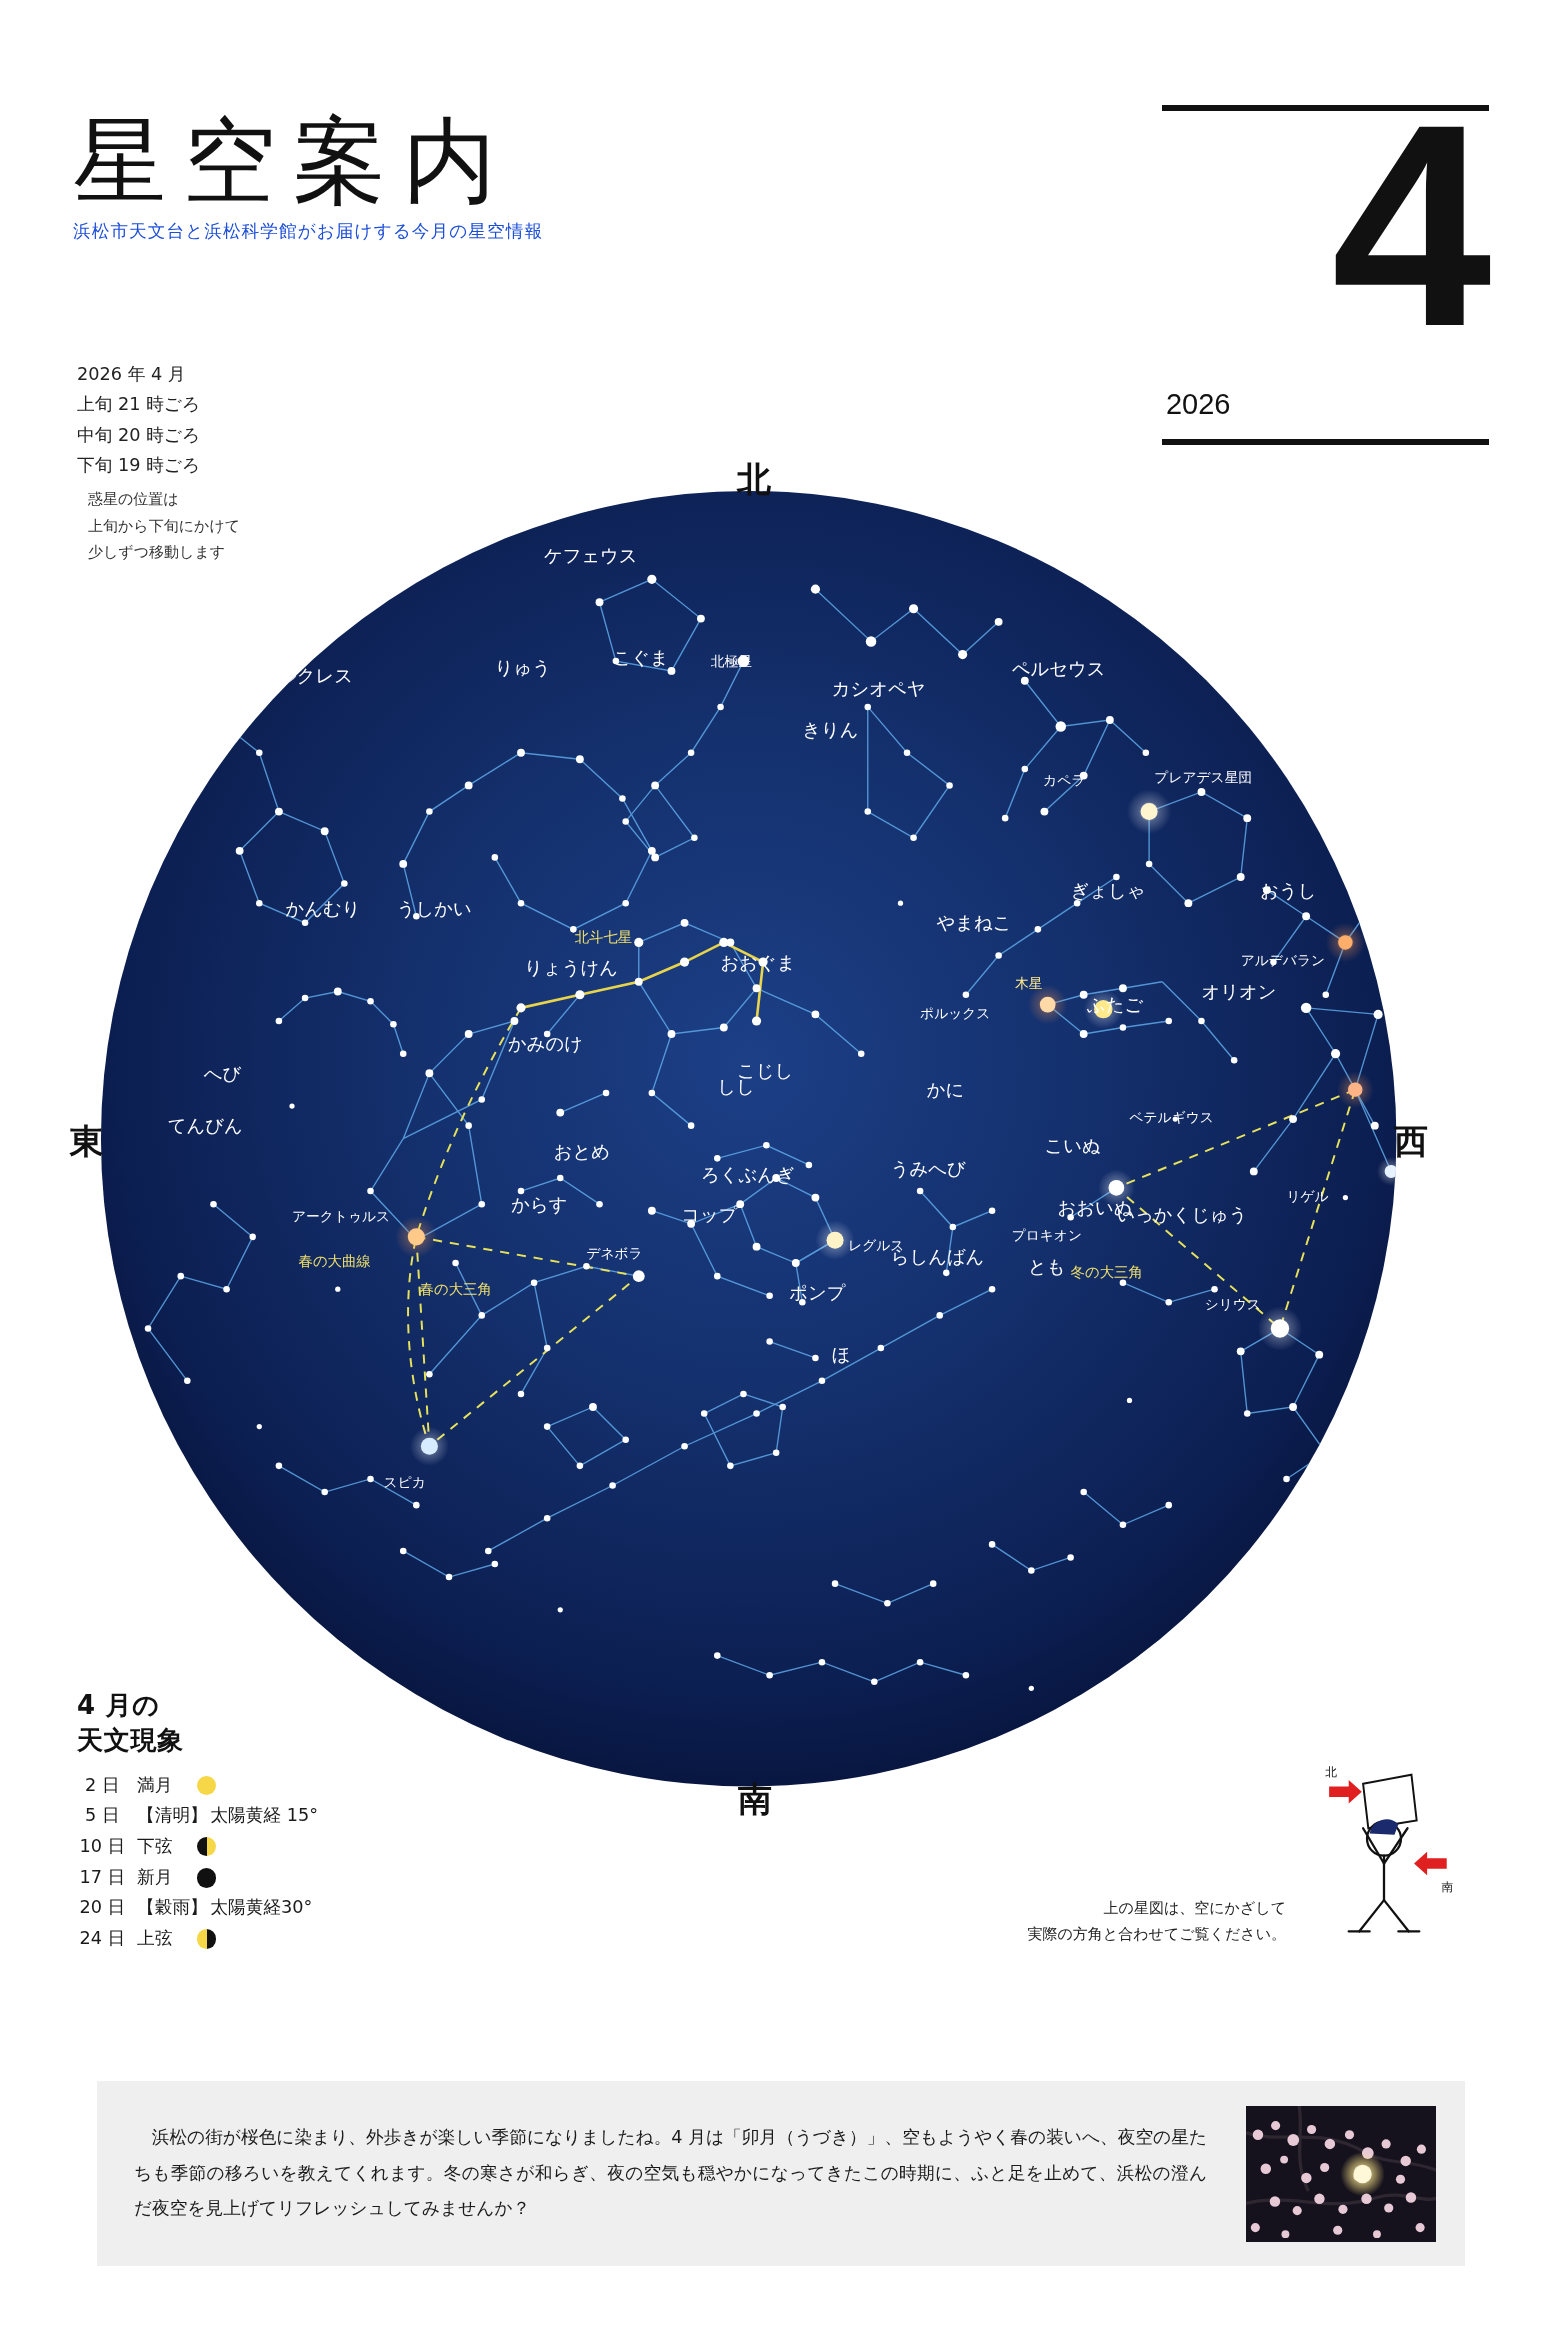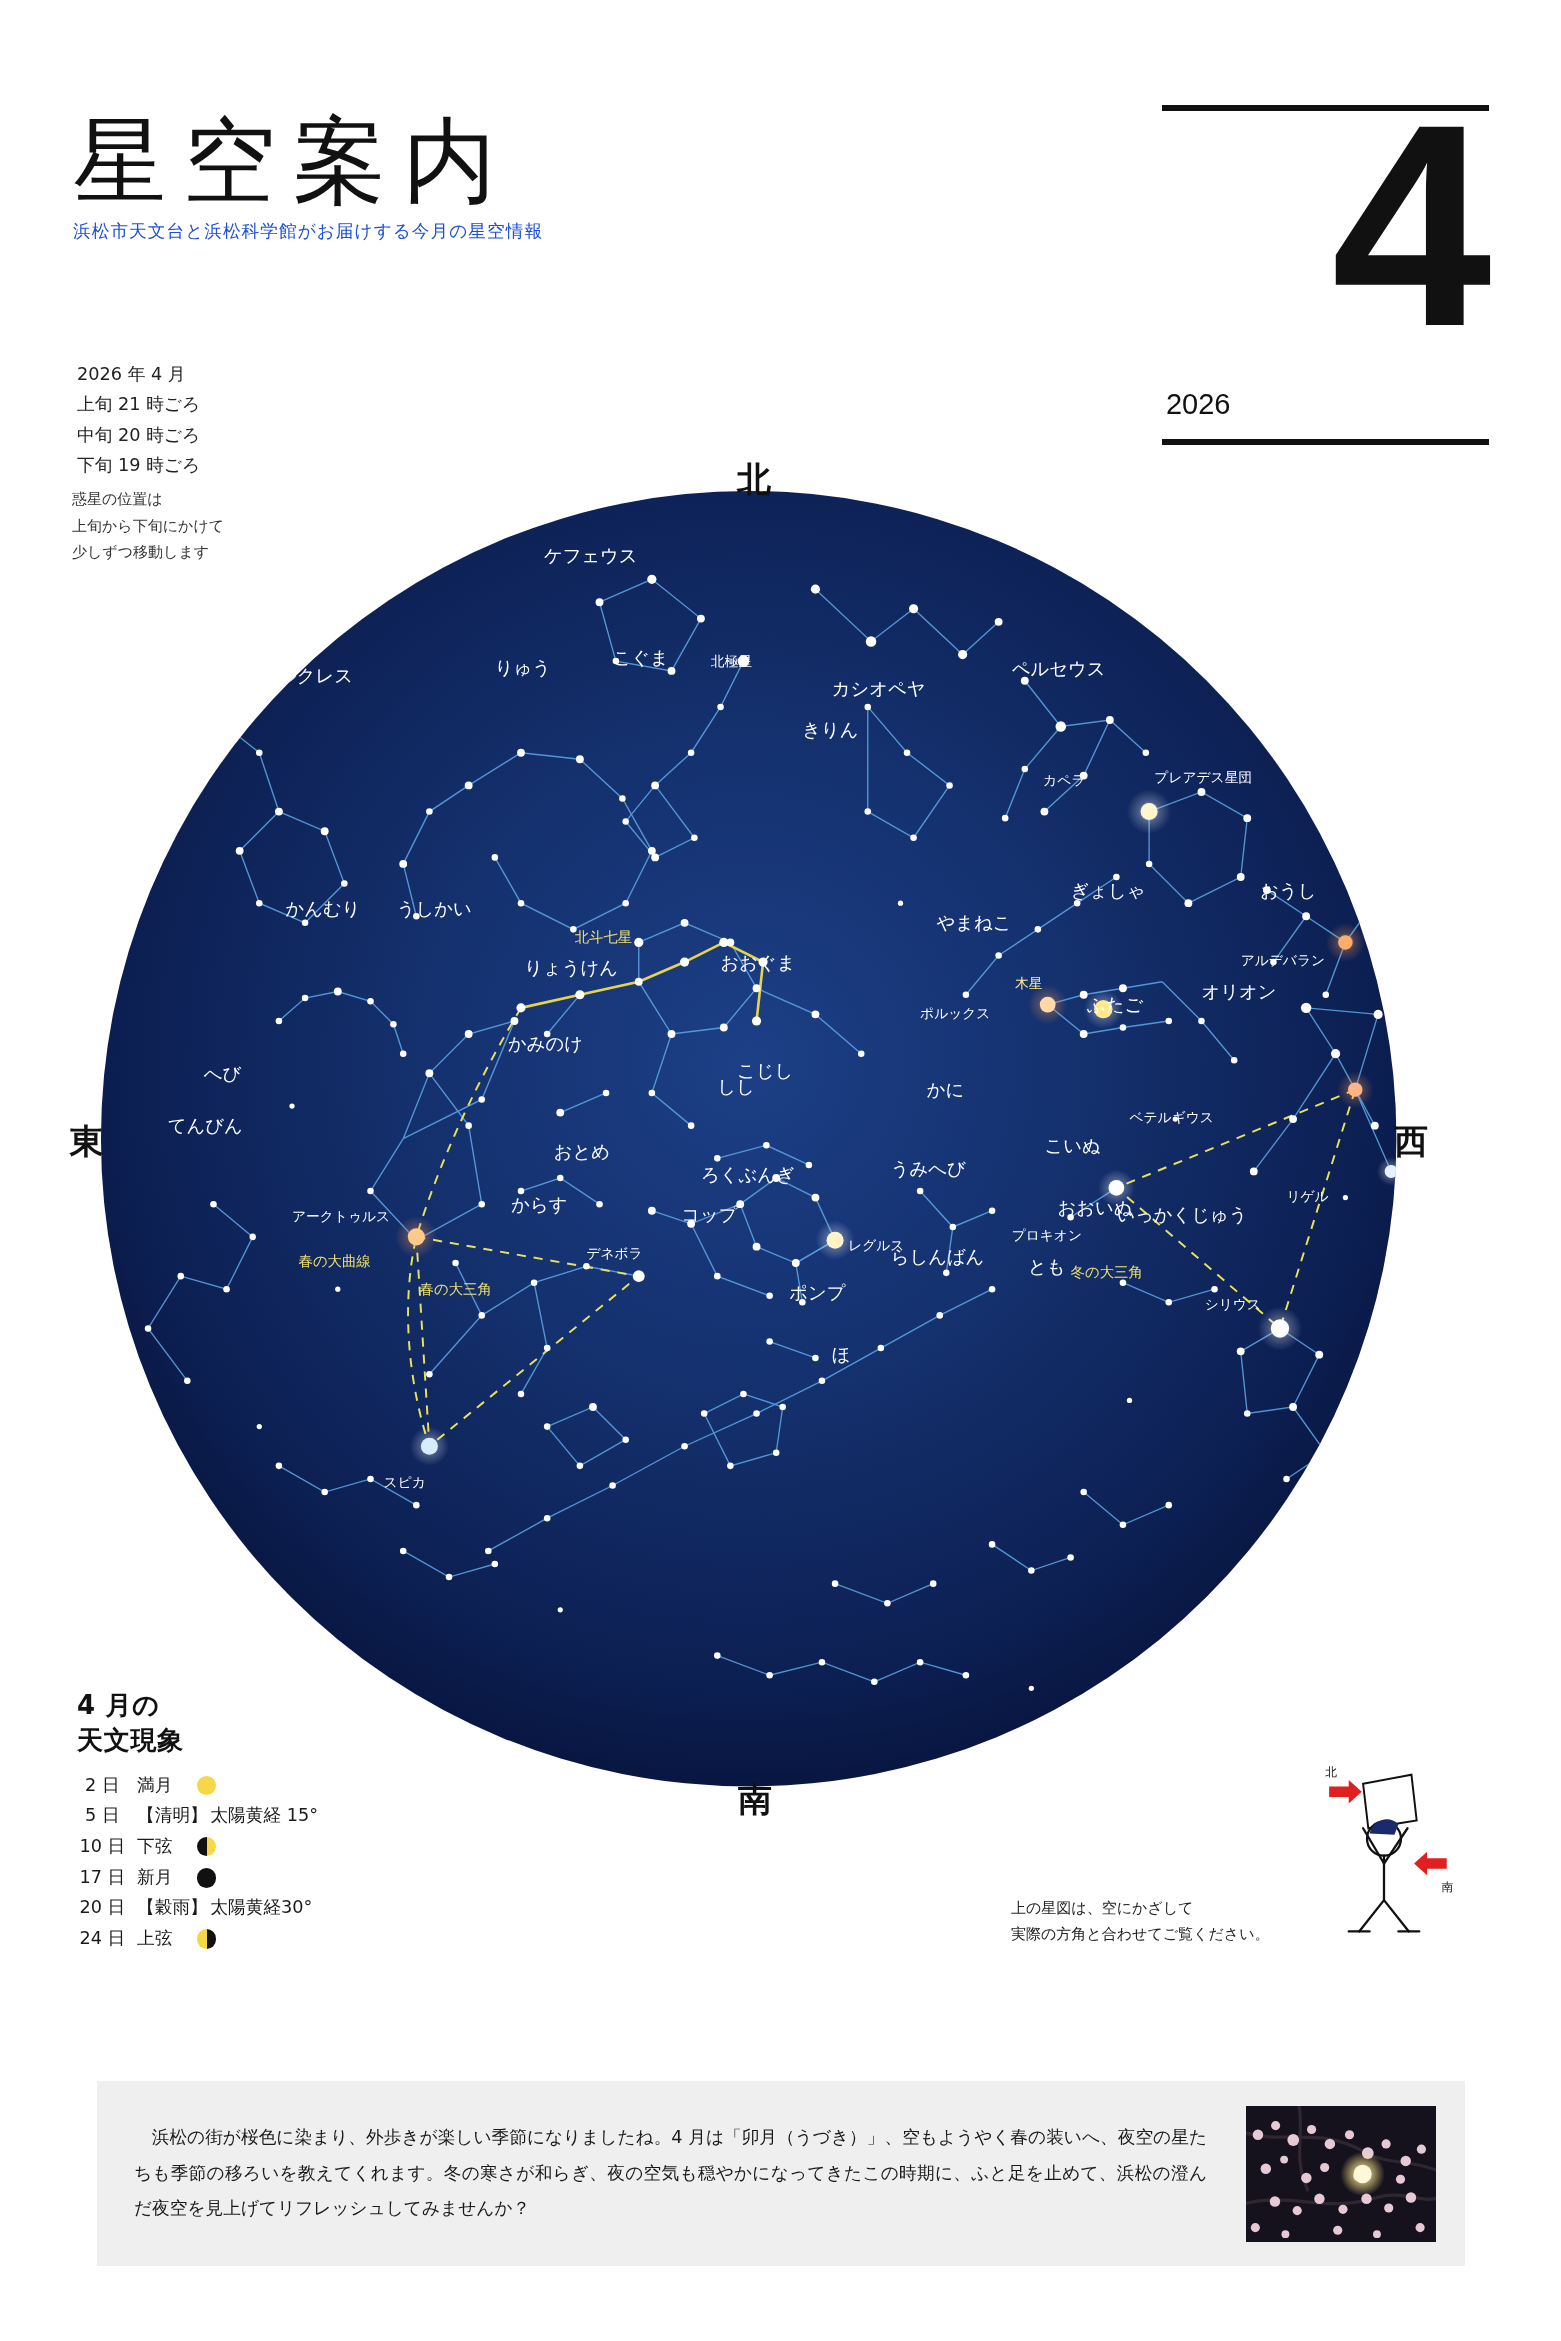--- a/index.html
+++ b/index.html
@@ -41,21 +41,21 @@
   }
   #date-block {
     position: absolute;
     left: 77px; top: 359px;
     font-size: 17.7px;
     line-height: 1.72;
     color: #222;
   }
   #note-block {
     position: absolute;
-    left: 72px; top: 486px;
+    left: 88px; top: 486px;
     font-size: 15px;
     line-height: 1.78;
     color: #333;
   }
 
   
   #month-badge {
     position: absolute;
     right: 72px; top: 105px;
     width: 327px; height: 340px;
@@ -152,21 +152,21 @@
     position: absolute;
     right: 0; top: 0;
     width: 196px; height: 177px;
   }
   #howto-text {
     position: absolute;
     right: 196px; top: 136px;
     width: 275px;
     font-size: 15px;
     line-height: 1.7;
-    text-align: left;
+    text-align: right;
     color: #222;
     margin-left: 32px;
   }
 
   
   #footer {
     position: absolute;
     left: 97px; top: 2081px;
     width: 1368px; height: 185px;
     background: #efefef;

